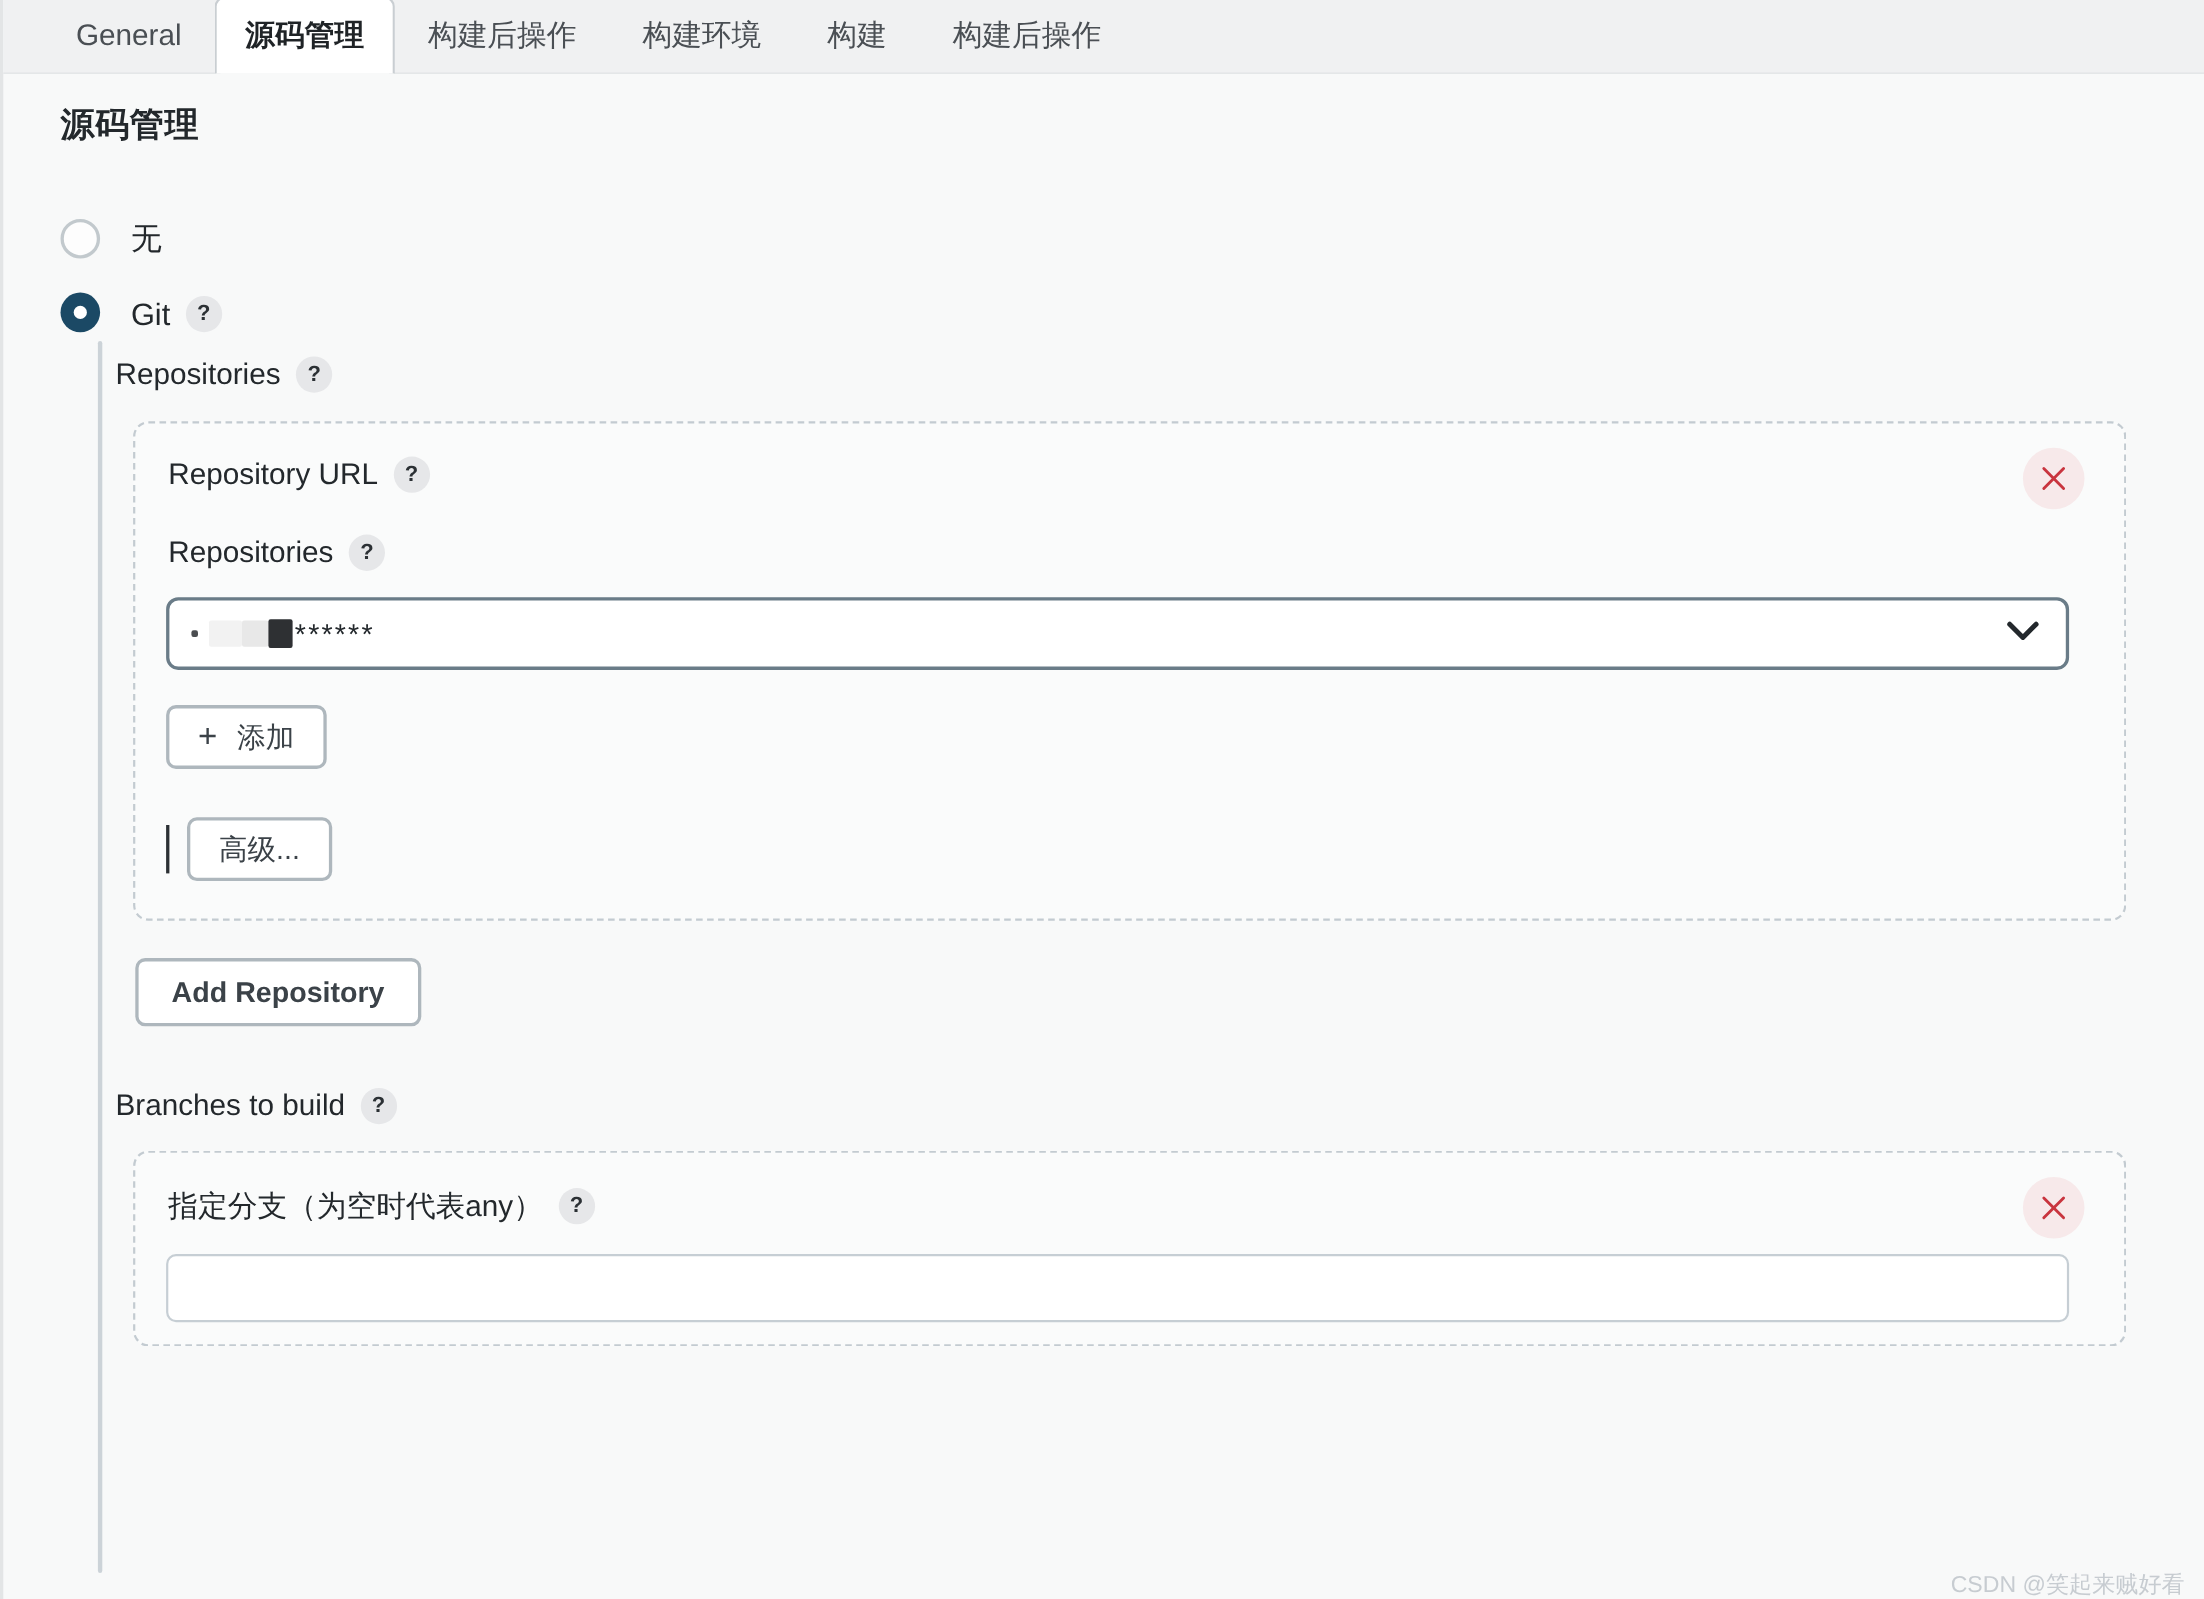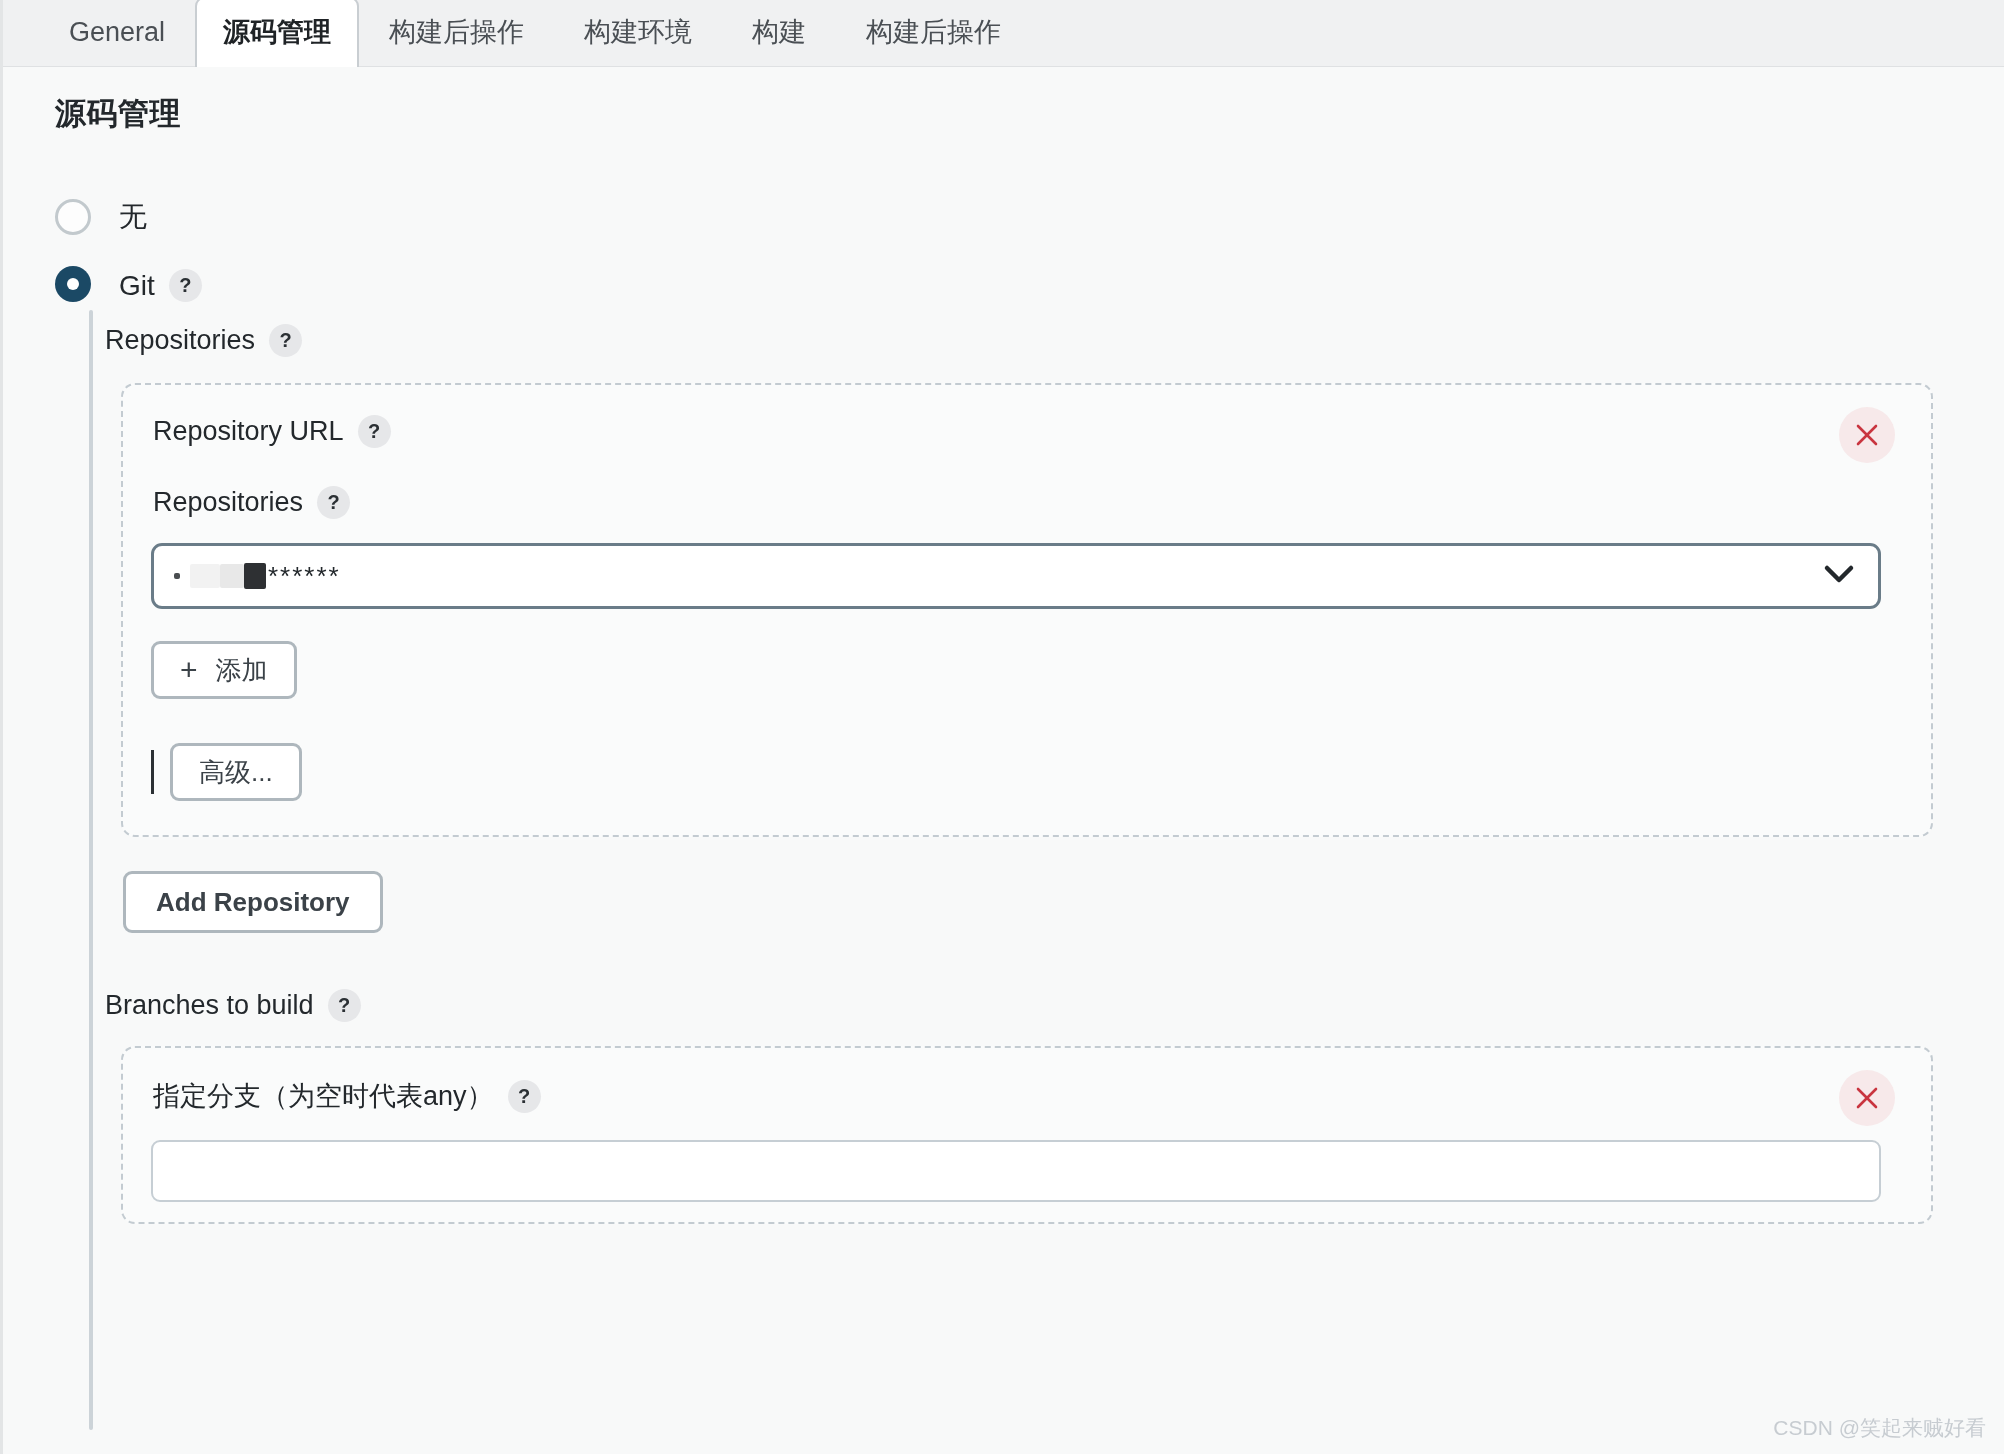--- a/index.html
+++ b/index.html
@@ -247,21 +247,21 @@
   .caret {
     width: 3px; height: 44px;
     background: #2b3034;
     margin-right: 16px;
     flex: 0 0 auto;
   }
 
   
   .watermark {
     position: absolute;
-    right: 18px; bottom: 12px;
+    right: 18px; bottom: 0;
     font-size: 21px;
     color: #c7ccd1;
     white-space: nowrap;
     user-select: none;
   }
 </style>
 </head>
 <body>
 
 <div id="page">

